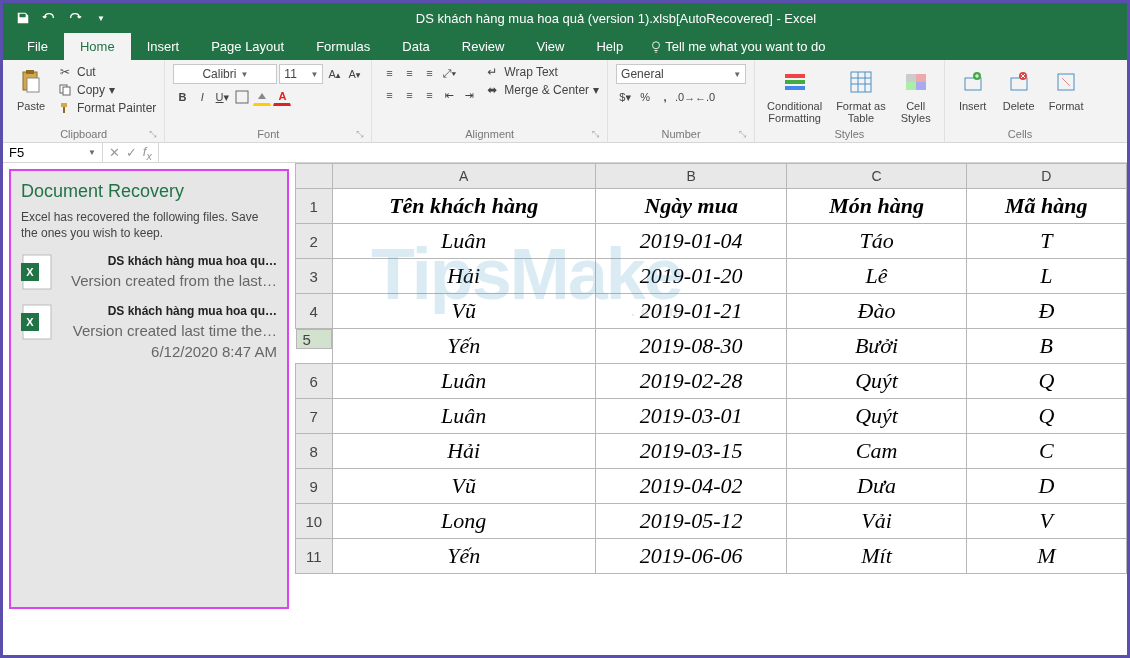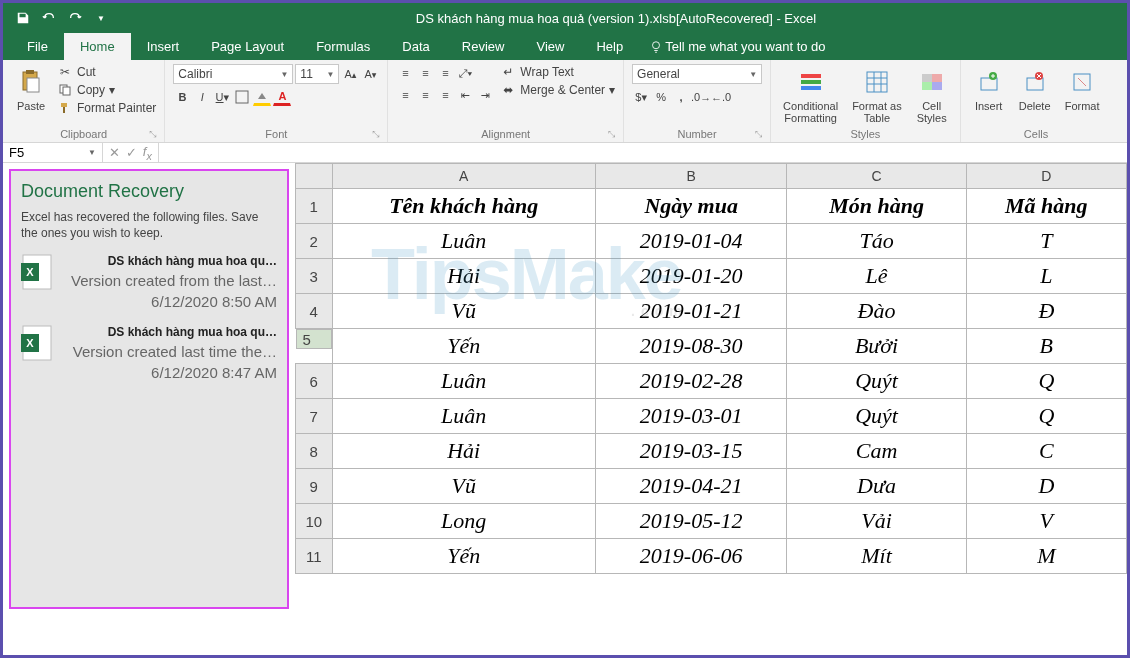--- a/index.html
+++ b/index.html
@@ -146,21 +146,21 @@
             <span>Format Painter</span>
           </div>
       </div>
     </div>
     <div class="group-label"><span>Clipboard</span><span class="launcher">⤡</span></div>
   </div>
 
   <div class="group">
     <div class="group-body" style="flex-direction:column; gap:4px;">
       <div class="row">
-        <div class="sel" style="width:120px;">
+        <div class="sel" style="width:104px;justify-content:center;">
             <span>Calibri</span>
             <span class="dd">▼</span>
           </div>
         <div class="sel" style="width:44px;">
             <span>11</span>
             <span class="dd">▼</span>
           </div>
         <div class="sq">A<sup>▴</sup></div>
         <div class="sq">A<sub>▾</sub></div>
       </div>
@@ -334,21 +334,20 @@
           <div class="ricon">
             <svg width="32" height="38">
               <rect x="2" y="2" width="28" height="34" fill="#fff" stroke="#bbb"></rect>
               <rect x="0" y="10" width="18" height="18" fill="#217346"></rect>
               <text x="9" y="23" fill="#fff" font-size="11" text-anchor="middle" font-weight="bold">X</text>
             </svg>
           </div>
           <div class="rtext">
             <div class="rtitle">DS khách hàng mua hoa qu…</div>
             <div class="rsub">Version created from the last…</div>
-            <div class="rsub">6/12/2020 8:50 AM</div>
           </div>
         </div>
         <div class="rec-item">
           <div class="ricon">
             <svg width="32" height="38">
               <rect x="2" y="2" width="28" height="34" fill="#fff" stroke="#bbb"></rect>
               <rect x="0" y="10" width="18" height="18" fill="#217346"></rect>
               <text x="9" y="23" fill="#fff" font-size="11" text-anchor="middle" font-weight="bold">X</text>
             </svg>
           </div>
@@ -425,21 +424,21 @@
           <tr>
             <td class="rowhdr">8</td>
             <td class="cell">Hải</td>
             <td class="cell">2019-03-15</td>
             <td class="cell">Cam</td>
             <td class="cell">C</td>
           </tr>
           <tr>
             <td class="rowhdr">9</td>
             <td class="cell">Vũ</td>
-            <td class="cell">2019-04-21</td>
+            <td class="cell">2019-04-02</td>
             <td class="cell">Dưa</td>
             <td class="cell">D</td>
           </tr>
           <tr>
             <td class="rowhdr">10</td>
             <td class="cell">Long</td>
             <td class="cell">2019-05-12</td>
             <td class="cell">Vải</td>
             <td class="cell">V</td>
           </tr>

